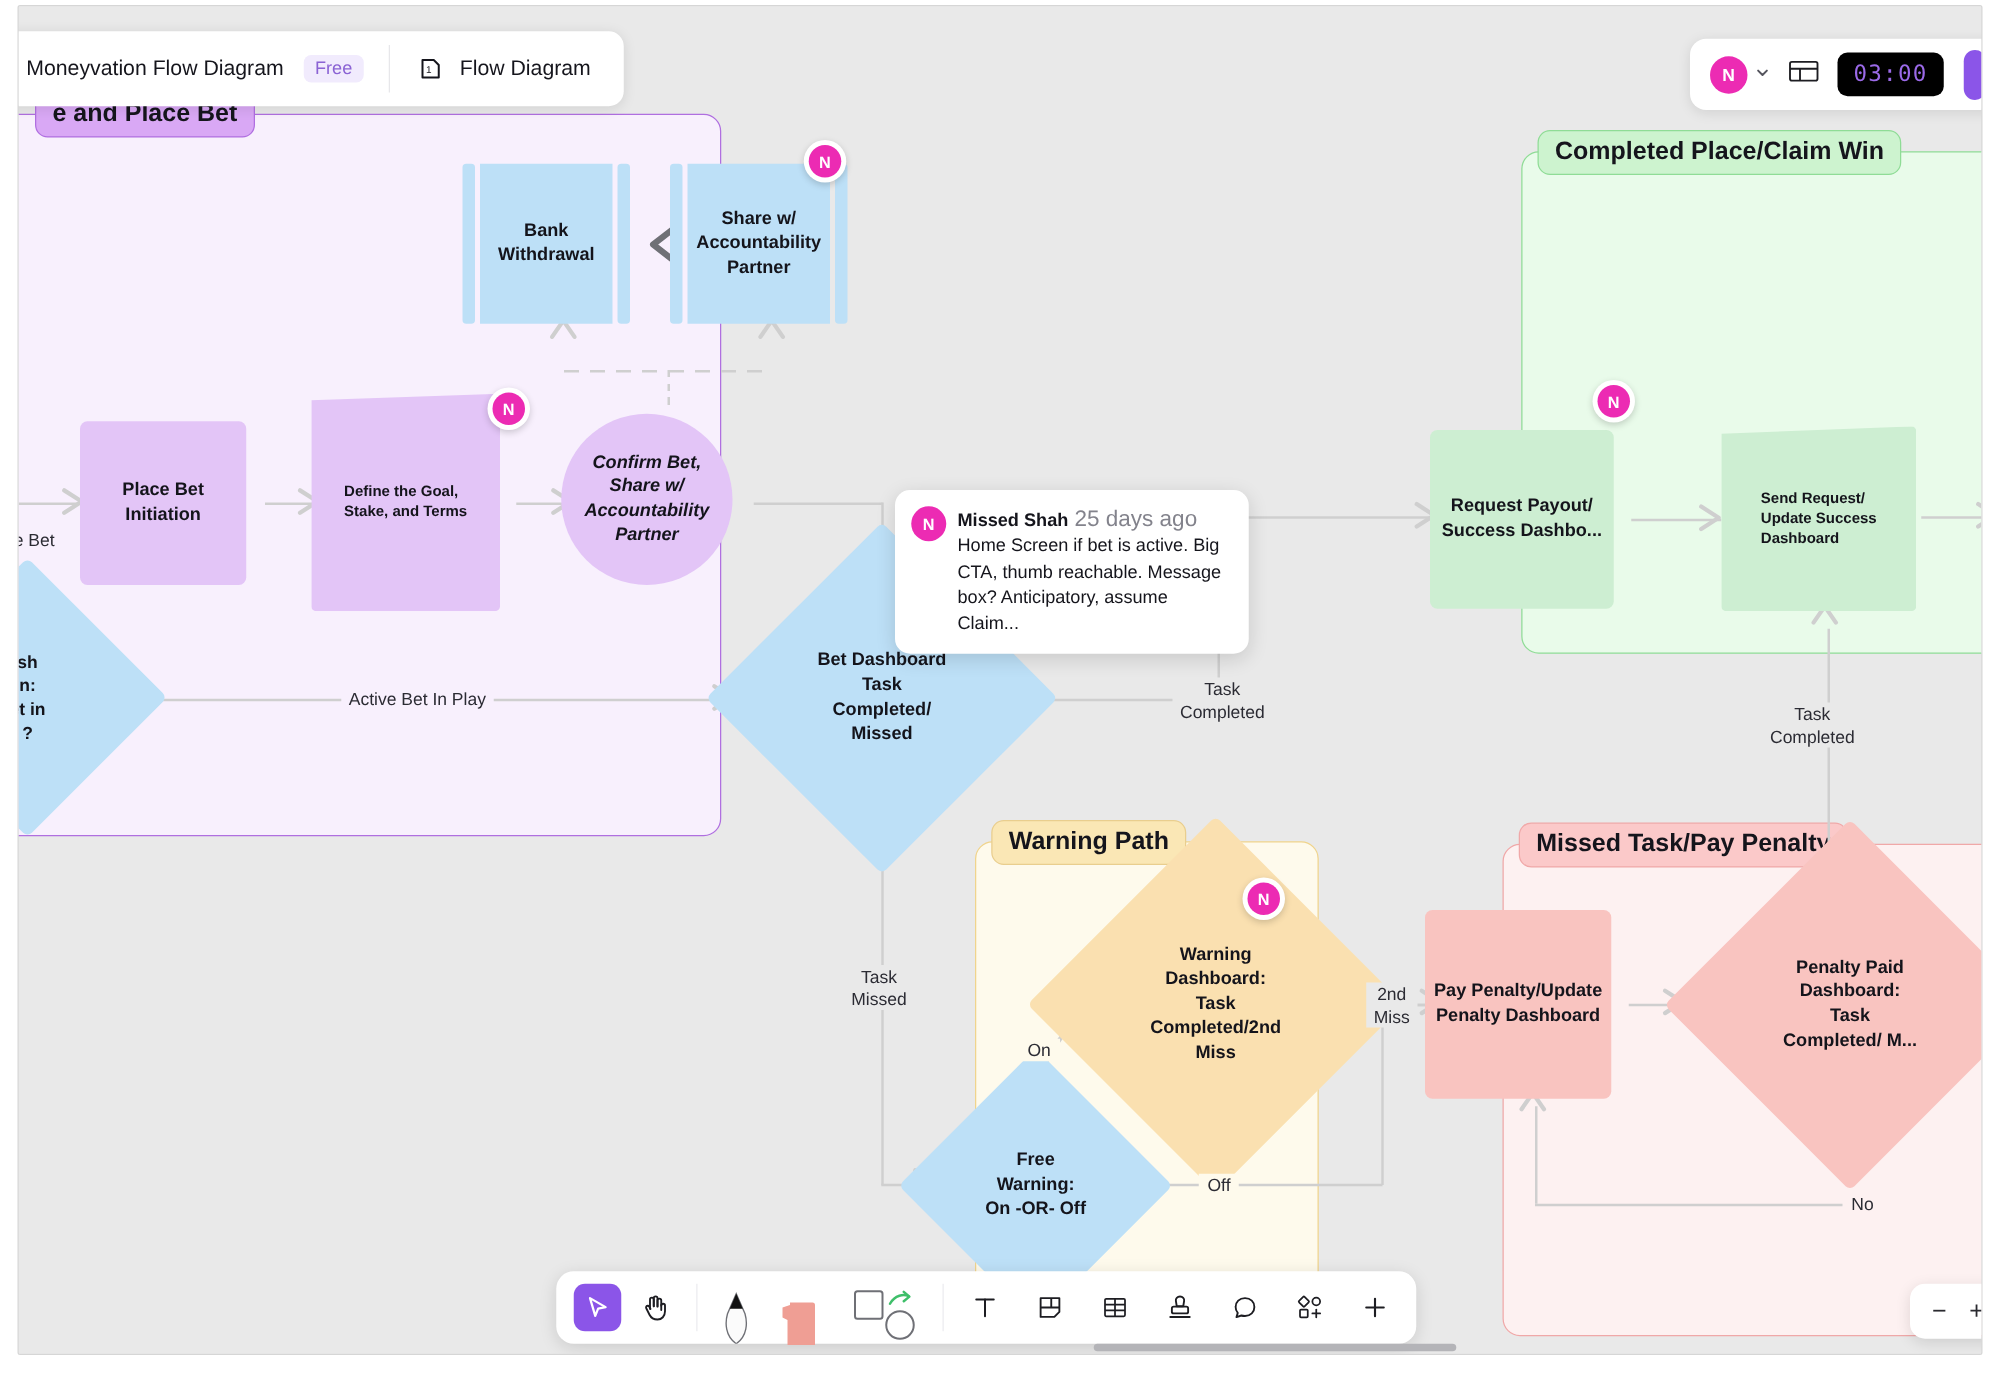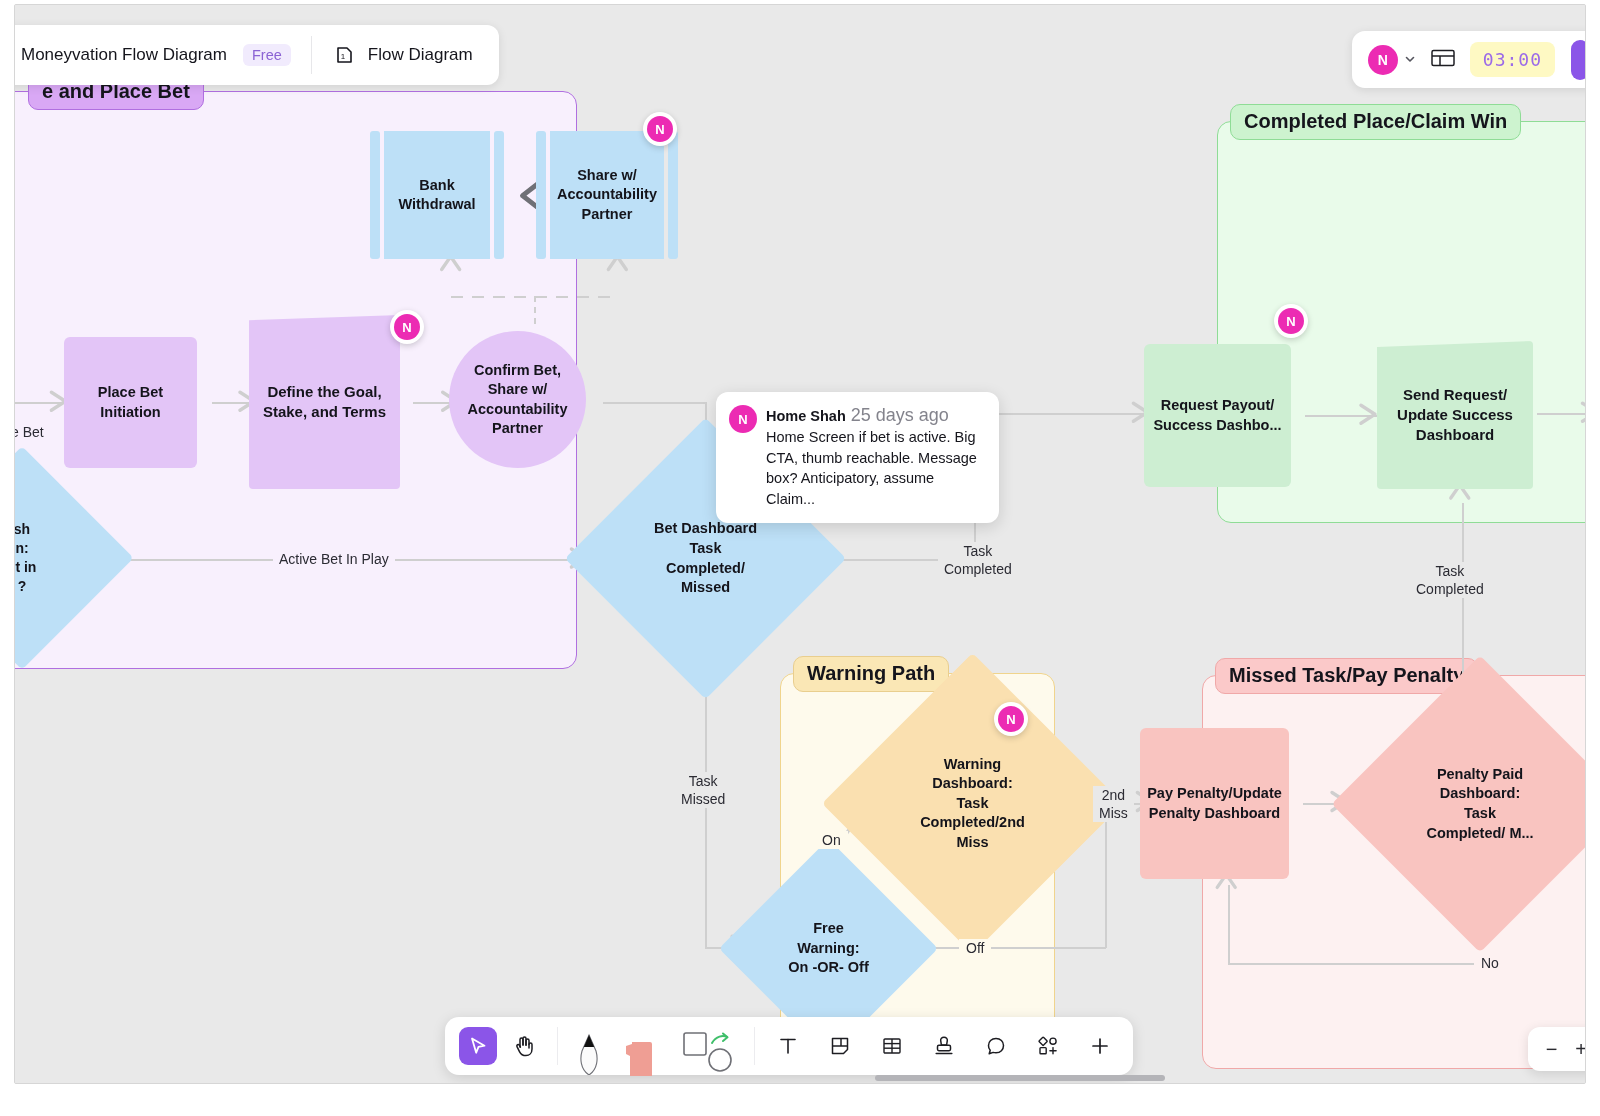--- a/index.html
+++ b/index.html
@@ -42,21 +42,21 @@
   
   .predef { position:absolute; }
   .predef .bar { position:absolute; top:0; bottom:0; width:10px; background:#bde0f7; border-radius:3px; }
   .predef .bar.l { left:0; } .predef .bar.r { right:0; }
   .predef .body { position:absolute; left:14px; right:14px; top:0; bottom:0; background:#bde0f7;
     display:flex; align-items:center; justify-content:center; text-align:center;
     font-size:14.5px; font-weight:700; color:#14141b; line-height:1.34; }
 
   
   .trap { position:absolute; display:flex; align-items:center; justify-content:center;
-    text-align:center; font-size:15px; font-weight:700; color:#14141b; line-height:1.33; padding:8px; }
+    text-align:left; font-size:12px; font-weight:700; color:#14141b; line-height:1.33; padding:8px; }
   .trap.p { background:#e3c5f7; clip-path:polygon(0% 3%, 100% 0%, 100% 100%, 0% 100%); border-radius:4px;}
   .trap.g { background:#cdeed2; clip-path:polygon(0% 4%, 100% 0%, 100% 100%, 0% 100%); border-radius:4px;}
 
   .circ { position:absolute; border-radius:50%; background:#e3c5f7;
     display:flex; align-items:center; justify-content:center; text-align:center;
     font-size:14.5px; font-weight:700; color:#14141b; line-height:1.34; padding:10px; }
 
   .diamond { position:absolute; display:flex; align-items:center; justify-content:center; }
   .diamond .dshape { position:absolute; inset:0; transform:rotate(45deg); border-radius:5px; }
   .diamond .dtext { position:relative; text-align:center; font-size:14.5px; font-weight:700;
@@ -105,21 +105,21 @@
   .tb-sep { width:1px; background:#e7e7ea; margin:11px 0; }
   .tb-tab { display:flex; align-items:center; gap:12px; padding:0 26px 0 20px; }
   .tb-tab .tl { font-size:17px; color:#15151c; }
 
   .topright { position:absolute; right:14px; top:26px; height:57px; background:#fff;
     border-radius:13px; display:flex; align-items:center; gap:14px; padding:0 14px 0 16px;
     box-shadow:0 2px 10px rgba(0,0,0,.10); }
   .av-pill { display:flex; align-items:center; gap:6px; }
   .av-pill .dot { width:30px; height:30px; border-radius:50%; background:#ec2bb3; color:#fff;
     display:flex; align-items:center; justify-content:center; font-size:14px; font-weight:600; }
-  .timer { background:#fef9c3; color:#9b6ae8; border-radius:8px; padding:7px 13px;
+  .timer { background:#000000; color:#9b6ae8; border-radius:8px; padding:7px 13px;
     font-family:"DejaVu Sans Mono", monospace; font-size:18px; letter-spacing:1px; }
   .purple-edge { width:18px; height:40px; background:#8b55e8; border-radius:9px; margin-left:2px; }
 
   
   .toolbar { position:absolute; left:430px; bottom:8px; height:58px; background:#fff;
     border-radius:14px; display:flex; align-items:center; box-shadow:0 3px 14px rgba(0,0,0,.13); }
   .tgrp { display:flex; align-items:center; gap:8px; padding:0 14px; height:100%; }
   .tdiv { width:1px; height:38px; background:#ececef; }
   .tbtn { width:38px; height:38px; border-radius:9px; display:flex; align-items:center;
     justify-content:center; color:#1d1d22; }
@@ -242,21 +242,21 @@
     </div>
 
     <div class="node rect n-purple" style="left:49px; top:332px; width:133px; height:131px;">
       <span>Place Bet<br>Initiation</span>
     </div>
 
     <div class="trap p" style="left:234px; top:310px; width:151px; height:174px;">
       <span>Define the Goal,<br>Stake, and Terms</span>
     </div>
 
-    <div class="circ" style="left:434px; top:326px; width:137px; height:137px;">
+    <div class="circ" style="left:434px; top:326px; width:137px; height:137px;font-style:italic;">
       <span>Confirm Bet,<br>Share w/<br>Accountability<br>Partner</span>
     </div>
 
     <div class="diamond d-blue" style="left:-72px; top:474px; width:158px; height:158px;">
       <div class="dshape"></div>
       <div class="dtext" style="font-size:14px;">sh<br>n:<br>et in<br>?</div>
     </div>
 
     <div class="diamond d-blue" style="left:591px; top:454px; width:199px; height:199px;">
       <div class="dshape"></div>
@@ -311,21 +311,21 @@
     </div>
     <div class="avatar tail" style="left:979px; top:697px;">
       <i>N</i>
     </div>
 
     <div class="comment" style="left:701px; top:387px;">
       <div class="row">
         <div class="cav">N</div>
         <div style="flex:1;">
           <div>
-            <span class="who">Home Shah</span><span class="when">25 days ago</span>
+            <span class="who">Missed Shah</span><span class="when">25 days ago</span>
           </div>
           <div class="body">Home Screen if bet is active. Big CTA, thumb reachable. Message box? Anticipatory, assume Claim...</div>
         </div>
       </div>
     </div>
 
   </div>
 
   <div class="topbar" style="left:-16px; top:20px;">
     <div class="tb-title">

